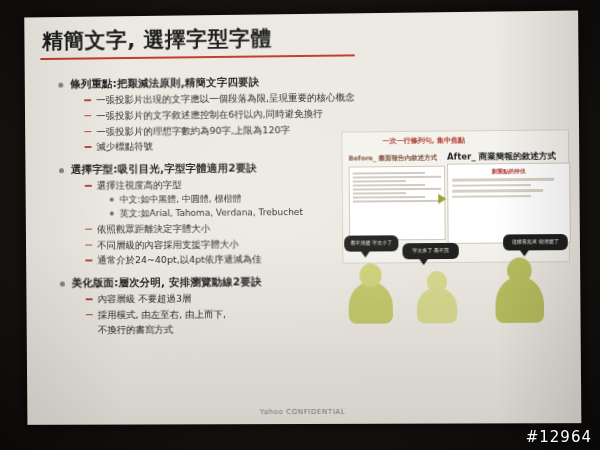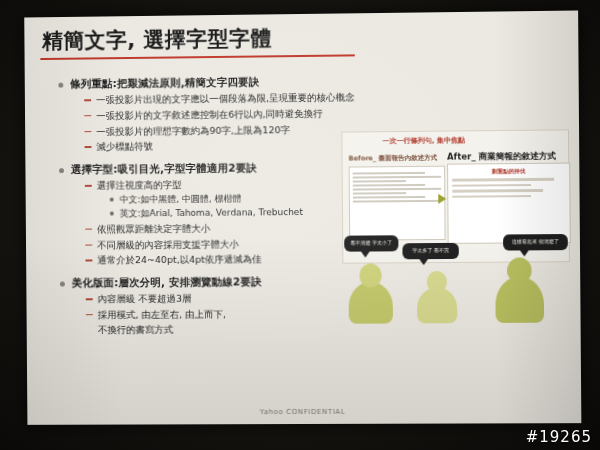--- a/index.html
+++ b/index.html
@@ -378,14 +378,14 @@
           <span class="head"></span>
         </div>
       <div class="aud aud3">
           <span class="head"></span>
         </div>
     </div>
 
     <div class="footer">Yahoo CONFIDENTIAL</div>
   </div>
 
-  <div class="photo-number">#19265</div>
+  <div class="photo-number">#12964</div>
 </div>
 
 </body></html>

